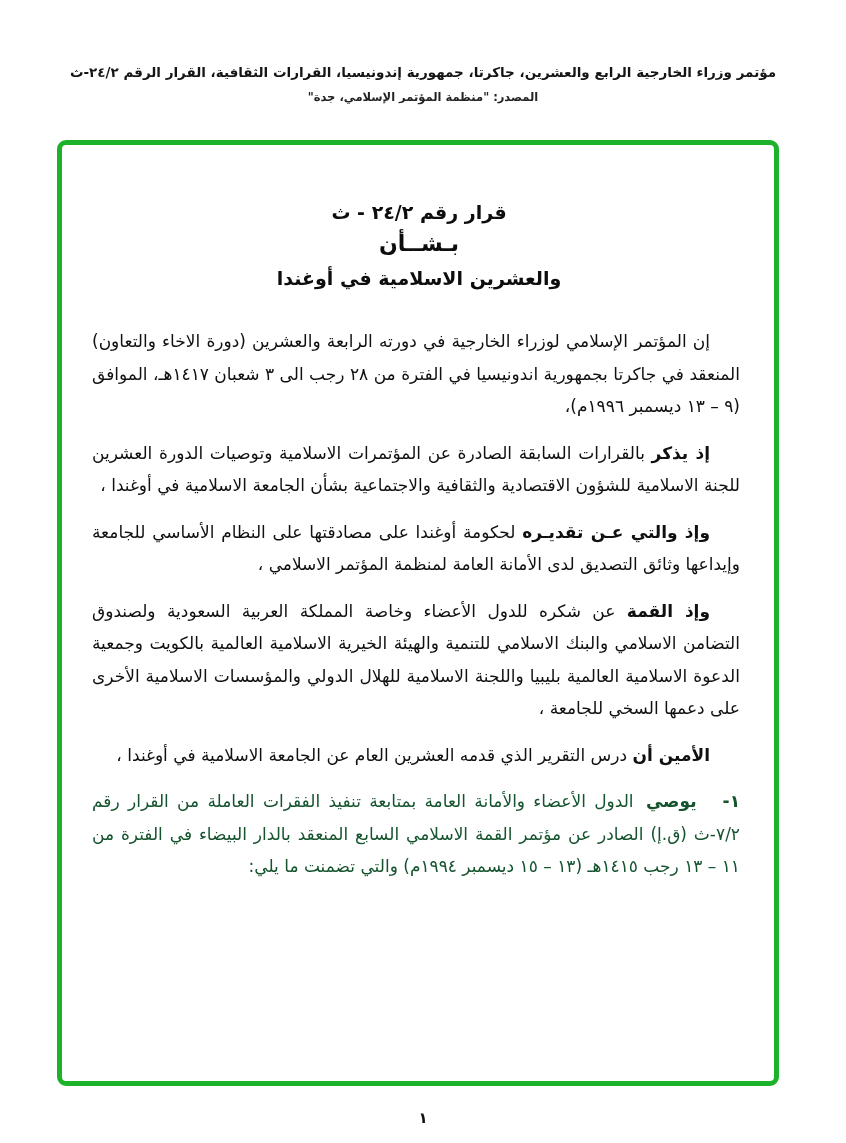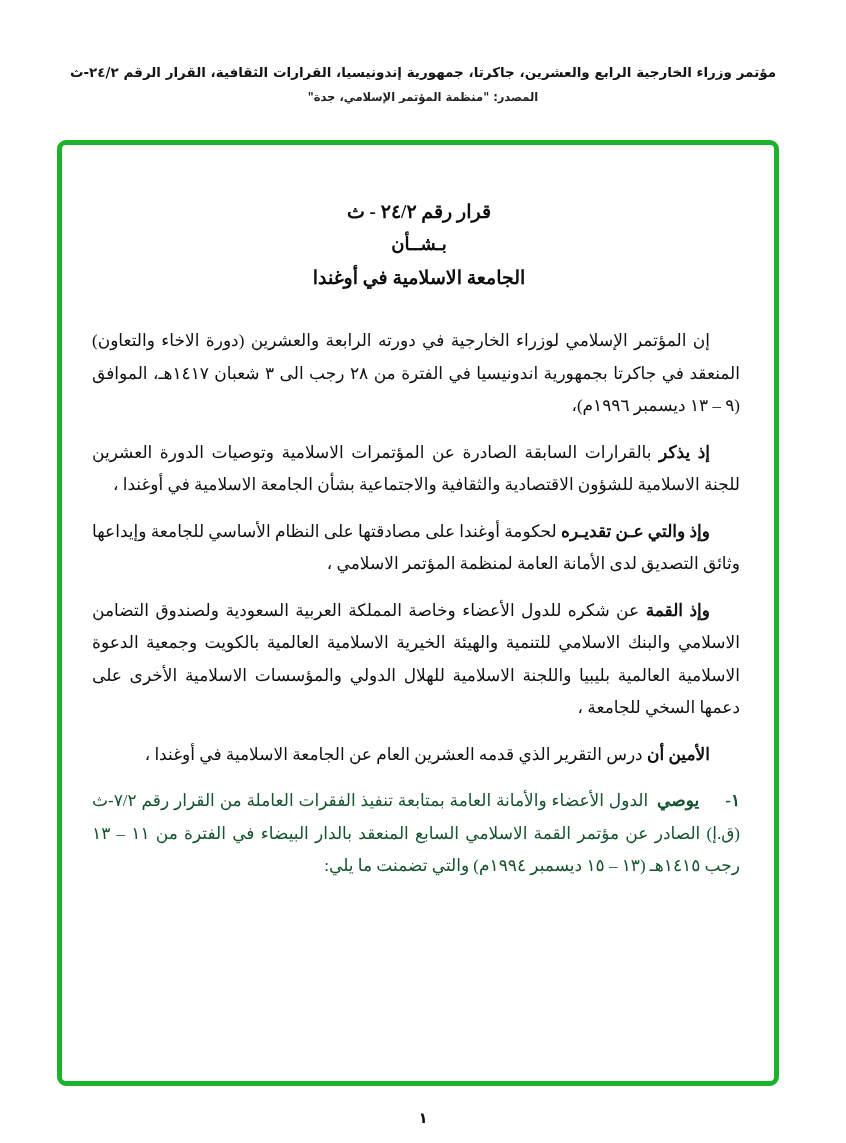--- a/index.html
+++ b/index.html
@@ -35,21 +35,21 @@
     background:#ffffff;
     box-sizing:border-box;
     padding:52px 22px 0 24px;
   }
   
   .title-block{text-align:center;margin-bottom:30px;}
   .title-line{
     font-weight:bold;color:#0d0d0d;
   }
   .title-no{font-size:19px;line-height:30px;}
-  .title-regarding{font-size:18px;line-height:34px;letter-spacing:1px;}
+  .title-regarding{font-size:22px;line-height:34px;letter-spacing:1px;}
   .title-subject{font-size:19px;line-height:34px;}
   
   .body-text{margin:0 12px 0 6px;}
   p.para{
     font-size:17px;
     line-height:32.5px;
     text-align:justify;
     text-align-last:right;
     margin:0 0 14px 0;
     text-indent:30px;
@@ -81,26 +81,26 @@
 </head>
 <body>
 
 <div id="page">
 
   <div class="src-header">
     <div class="src-line1">مؤتمر وزراء الخارجية الرابع والعشرين، جاكرتا، جمهورية إندونيسيا، القرارات الثقافية، القرار الرقم ٢٤/٢-ث</div>
     <div class="src-line2">المصدر:  "منظمة المؤتمر الإسلامي، جدة"</div>
   </div>
 
-  <div class="doc-frame" style="border-color: rgb(28, 179, 43); font-family: Liberation Serif, serif;">
+  <div class="doc-frame" style="border-color: rgb(28, 179, 43);">
 
     <div class="title-block">
       <div class="title-line title-no">قرار رقم ٢٤/٢ - ث</div>
       <div class="title-line title-regarding">بـشــأن</div>
-      <div class="title-line title-subject">الجامعة الاسلامية في أوغندا</div>
+      <div class="title-line title-subject">والعشرين الاسلامية في أوغندا</div>
     </div>
 
     <div class="body-text">
 
       <p class="para"><span>إن المؤتمر الإسلامي لوزراء الخارجية في دورته الرابعة والعشرين (دورة الاخاء والتعاون) المنعقد في جاكرتا بجمهورية اندونيسيا في الفترة من ٢٨ رجب الى ٣ شعبان ١٤١٧هـ، الموافق (٩ – ١٣ ديسمبر ١٩٩٦م)،</span></p>
 
       <p class="para"><span class="lead">إذ يذكر</span> <span>بالقرارات السابقة الصادرة عن المؤتمرات الاسلامية وتوصيات الدورة العشرين للجنة الاسلامية للشؤون الاقتصادية والثقافية والاجتماعية بشأن الجامعة الاسلامية في أوغندا ،</span></p>
 
       <p class="para"><span class="lead">وإذ والتي عـن تقديـره</span> <span>لحكومة أوغندا على مصادقتها على النظام الأساسي للجامعة وإيداعها وثائق التصديق لدى الأمانة العامة لمنظمة المؤتمر الاسلامي ،</span></p>
 

